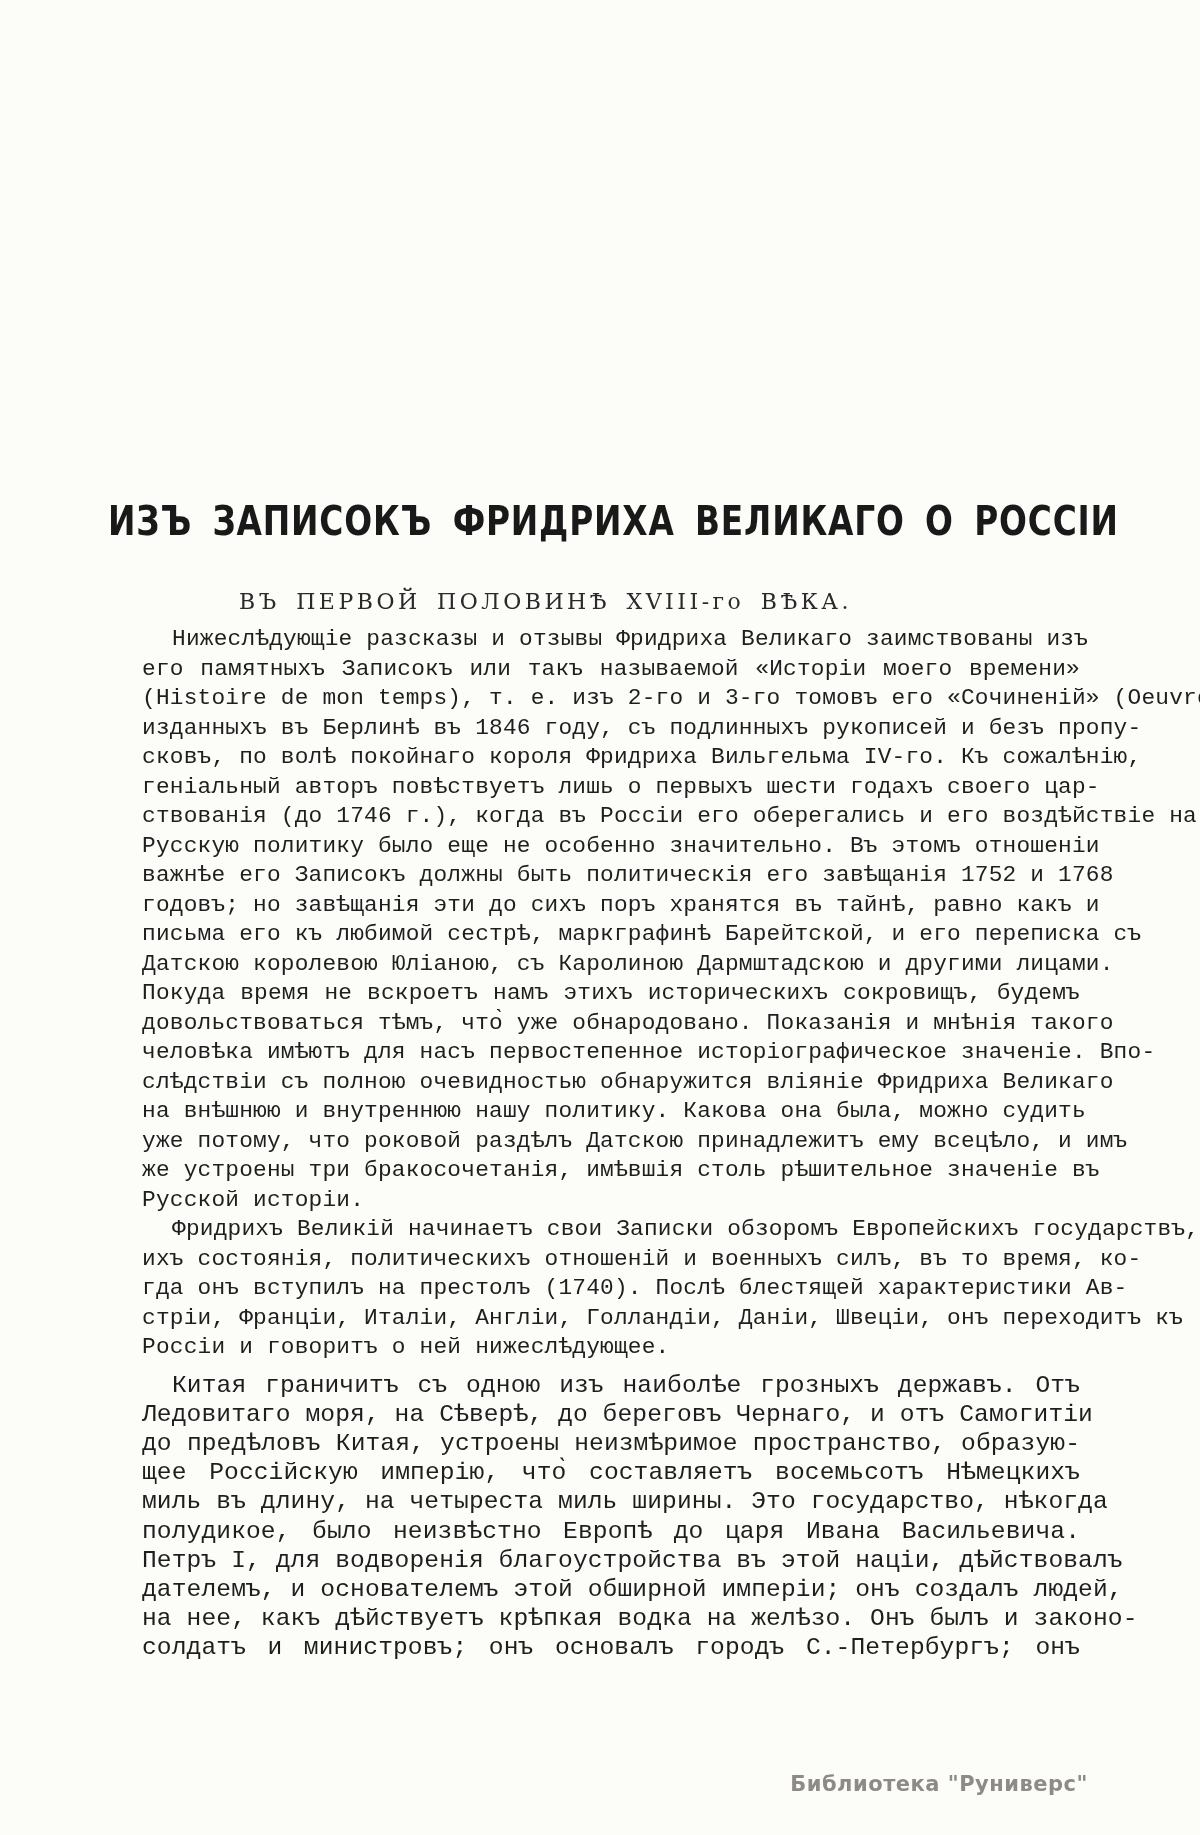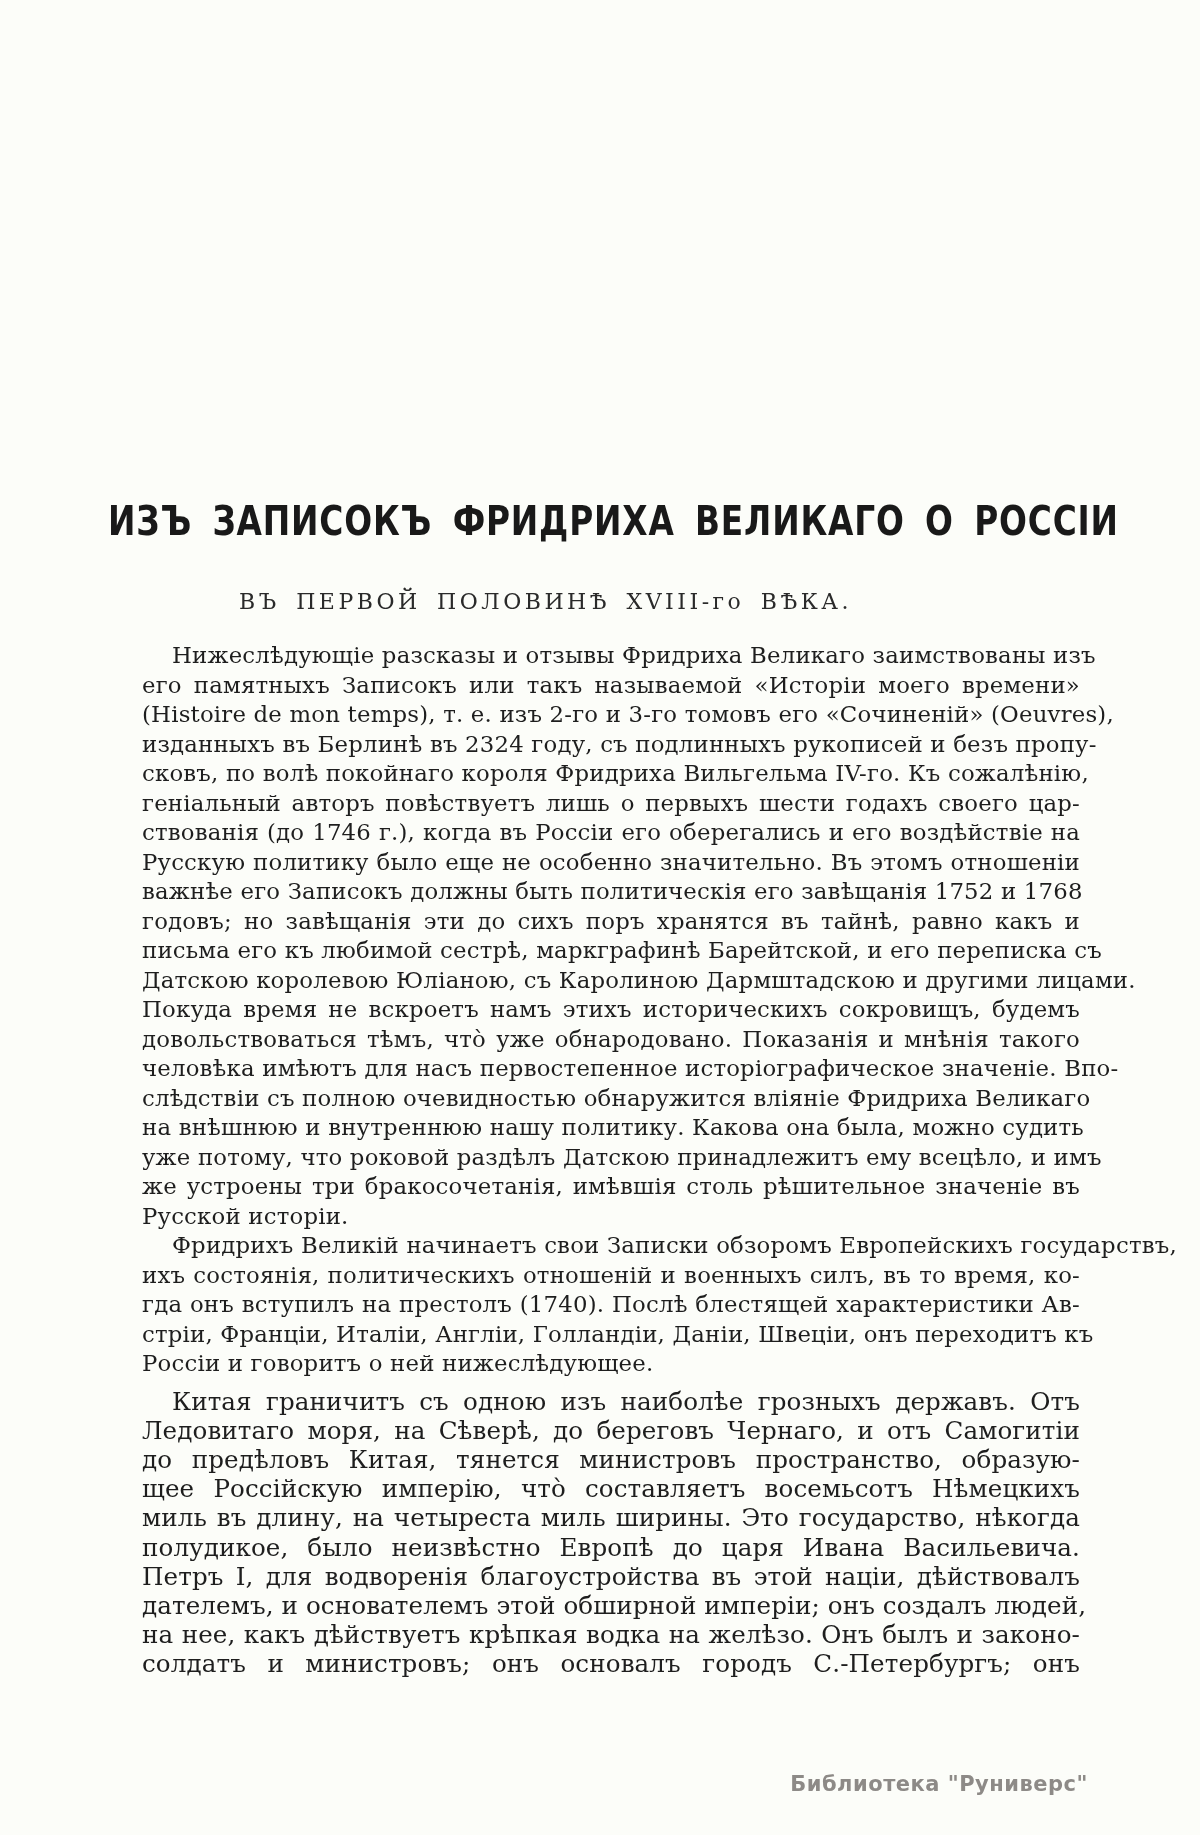--- a/index.html
+++ b/index.html
@@ -34,21 +34,21 @@
     text-align: center;
     font-size: 22px;
     letter-spacing: 3.5px;
     word-spacing: 6px;
     white-space: nowrap;
     color: #2a2a2a;
   }
 
   .body-col {
     position: absolute;
-    top: 641px; left: 142px; width: 938px;
+    top: 625px; left: 142px; width: 938px; font-family: Liberation Mono, monospace;
   }
 
   .para { margin: 0; }
   .para.quote { margin-top: 8px; }
 
   .line {
     font-size: 22.8px;
     line-height: 29.5px;
     text-align: justify;
     text-align-last: justify;
@@ -83,21 +83,21 @@
   <div class="title">ИЗЪ ЗАПИСОКЪ ФРИДРИХА ВЕЛИКАГО О РОССІИ</div>
 
   <div class="subtitle">ВЪ ПЕРВОЙ ПОЛОВИНѢ XVIII-го ВѢКА.</div>
 
   <div class="body-col">
 
     <div class="para">
       <div class="line indent">Нижеслѣдующіе разсказы и отзывы Фридриха Великаго заимствованы изъ</div>
       <div class="line">его памятныхъ Записокъ или такъ называемой «Исторіи моего времени»</div>
       <div class="line">(Histoire de mon temps), т. е. изъ 2-го и 3-го томовъ его «Сочиненій» (Oeuvres),</div>
-      <div class="line">изданныхъ въ Берлинѣ въ 2324 году, съ подлинныхъ рукописей и безъ пропу-</div>
+      <div class="line">изданныхъ въ Берлинѣ въ 1846 году, съ подлинныхъ рукописей и безъ пропу-</div>
       <div class="line">сковъ, по волѣ покойнаго короля Фридриха Вильгельма IV-го. Къ сожалѣнію,</div>
       <div class="line">геніальный авторъ повѣствуетъ лишь о первыхъ шести годахъ своего цар-</div>
       <div class="line">ствованія (до 1746 г.), когда въ Россіи его оберегались и его воздѣйствіе на</div>
       <div class="line">Русскую политику было еще не особенно значительно. Въ этомъ отношеніи</div>
       <div class="line">важнѣе его Записокъ должны быть политическія его завѣщанія 1752 и 1768</div>
       <div class="line">годовъ; но завѣщанія эти до сихъ поръ хранятся въ тайнѣ, равно какъ и</div>
       <div class="line">письма его къ любимой сестрѣ, маркграфинѣ Барейтской, и его переписка съ</div>
       <div class="line">Датскою королевою Юліаною, съ Каролиною Дармштадскою и другими лицами.</div>
       <div class="line">Покуда время не вскроетъ намъ этихъ историческихъ сокровищъ, будемъ</div>
       <div class="line">довольствоваться тѣмъ, что̀ уже обнародовано. Показанія и мнѣнія такого</div>
@@ -113,21 +113,21 @@
       <div class="line indent">Фридрихъ Великій начинаетъ свои Записки обзоромъ Европейскихъ государствъ,</div>
       <div class="line">ихъ состоянія, политическихъ отношеній и военныхъ силъ, въ то время, ко-</div>
       <div class="line">гда онъ вступилъ на престолъ (1740). Послѣ блестящей характеристики Ав-</div>
       <div class="line">стріи, Франціи, Италіи, Англіи, Голландіи, Даніи, Швеціи, онъ переходитъ къ</div>
       <div class="line last">Россіи и говоритъ о ней нижеслѣдующее.</div>
     </div>
 
     <div class="para quote">
       <div class="line indent">Китая граничитъ съ одною изъ наиболѣе грозныхъ державъ. Отъ</div>
       <div class="line">Ледовитаго моря, на Сѣверѣ, до береговъ Чернаго, и отъ Самогитіи</div>
-      <div class="line">до предѣловъ Китая, тянется министровъ пространство, образую-</div>
+      <div class="line">до предѣловъ Китая, устроены неизмѣримое пространство, образую-</div>
       <div class="line">щее Россійскую имперію, что̀ составляетъ восемьсотъ Нѣмецкихъ</div>
       <div class="line">миль въ длину, на четыреста миль ширины. Это государство, нѣкогда</div>
       <div class="line">полудикое, было неизвѣстно Европѣ до царя Ивана Васильевича.</div>
       <div class="line">Петръ I, для водворенія благоустройства въ этой націи, дѣйствовалъ</div>
       <div class="line">дателемъ, и основателемъ этой обширной имперіи; онъ создалъ людей,</div>
       <div class="line">на нее, какъ дѣйствуетъ крѣпкая водка на желѣзо. Онъ былъ и законо-</div>
       <div class="line">солдатъ и министровъ; онъ основалъ городъ С.-Петербургъ; онъ</div>
     </div>
 
   </div>

